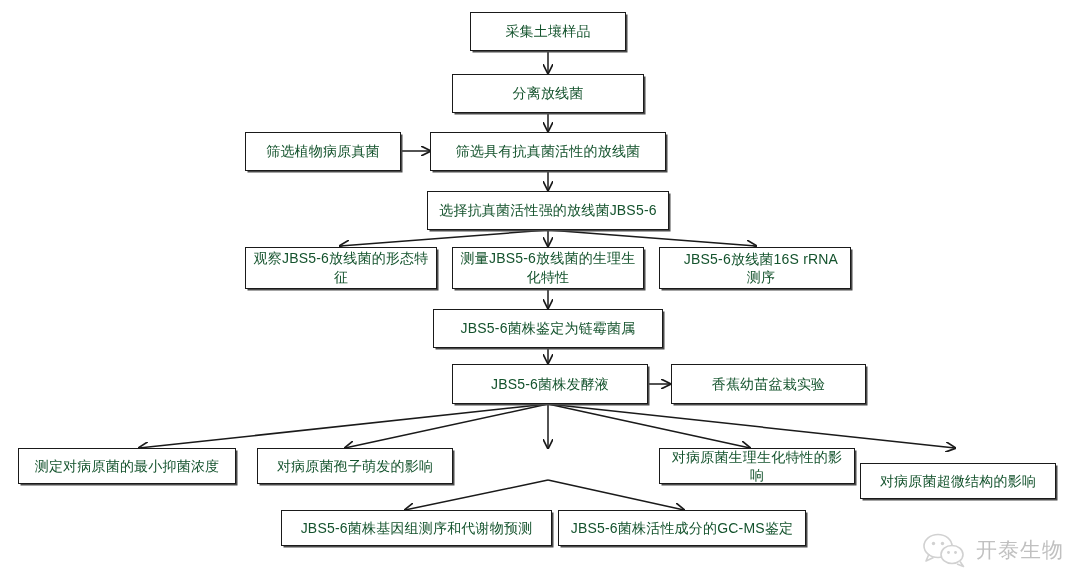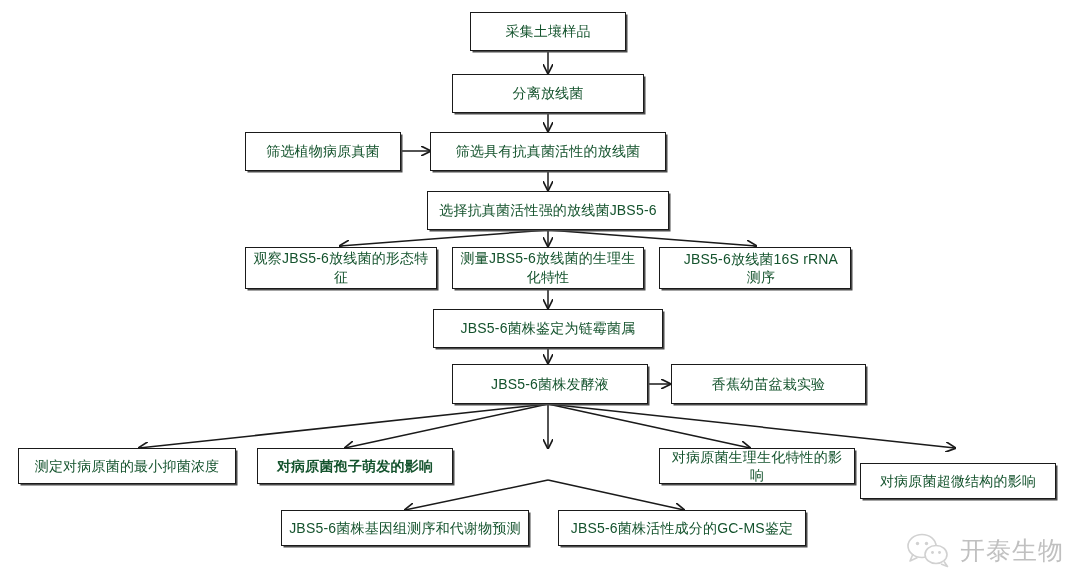--- a/index.html
+++ b/index.html
@@ -48,21 +48,21 @@
     position: absolute;
     right: 16px;
     bottom: 18px;
     display: flex;
     align-items: center;
     gap: 9px;
     opacity: 0.62;
     user-select: none;
   }
   #watermark .wm-text {
-    font-size: 25px;
+    font-size: 21px;
     color: #9a9a9a;
     letter-spacing: 1px;
     font-family: "DejaVu Sans", sans-serif;
   }
   #watermark svg { display: block; }
 </style>
 </head>
 <body>
 
 <div id="canvas">
@@ -121,28 +121,28 @@
   <div class="node" style="left:659px; top:247px; width:192px; height:42px;padding-left:17px;">JBS5-6放线菌16S rRNA测序</div>
 
   <div class="node" style="left:433px; top:309px; width:230px; height:39px;">JBS5-6菌株鉴定为链霉菌属</div>
 
   <div class="node" style="left:452px; top:364px; width:196px; height:40px;">JBS5-6菌株发酵液</div>
 
   <div class="node" style="left:671px; top:364px; width:195px; height:40px;">香蕉幼苗盆栽实验</div>
 
   <div class="node" style="left:18px; top:448px; width:218px; height:36px;">测定对病原菌的最小抑菌浓度</div>
 
-  <div class="node" style="left:257px; top:448px; width:196px; height:36px;font-weight:bold;">对病原菌孢子萌发的影响</div>
+  <div class="node" style="left:257px; top:448px; width:196px; height:36px;">对病原菌孢子萌发的影响</div>
 
 
   <div class="node" style="left:659px; top:448px; width:196px; height:36px;">对病原菌生理生化特性的影响</div>
 
   <div class="node" style="left:860px; top:463px; width:196px; height:36px;">对病原菌超微结构的影响</div>
 
-  <div class="node" style="left:281px; top:510px; width:248px; height:36px;">JBS5-6菌株基因组测序和代谢物预测</div>
+  <div class="node" style="left:281px; top:510px; width:271px; height:36px;">JBS5-6菌株基因组测序和代谢物预测</div>
 
   <div class="node" style="left:558px; top:510px; width:248px; height:36px;">JBS5-6菌株活性成分的GC-MS鉴定</div>
 
   <div id="watermark">
     <span>
       <svg width="46" height="36" viewBox="0 0 46 36">
         <ellipse cx="17" cy="14" rx="14" ry="11.5" fill="none" stroke="#b5b5b5" stroke-width="1.6"></ellipse>
         <path d="M 8 22 L 5 29 L 12.5 25.5" fill="none" stroke="#b5b5b5" stroke-width="1.6" stroke-linejoin="round"></path>
         <circle cx="12.5" cy="11.5" r="1.7" fill="#b5b5b5"></circle>
         <circle cx="21.5" cy="11.5" r="1.7" fill="#b5b5b5"></circle>

